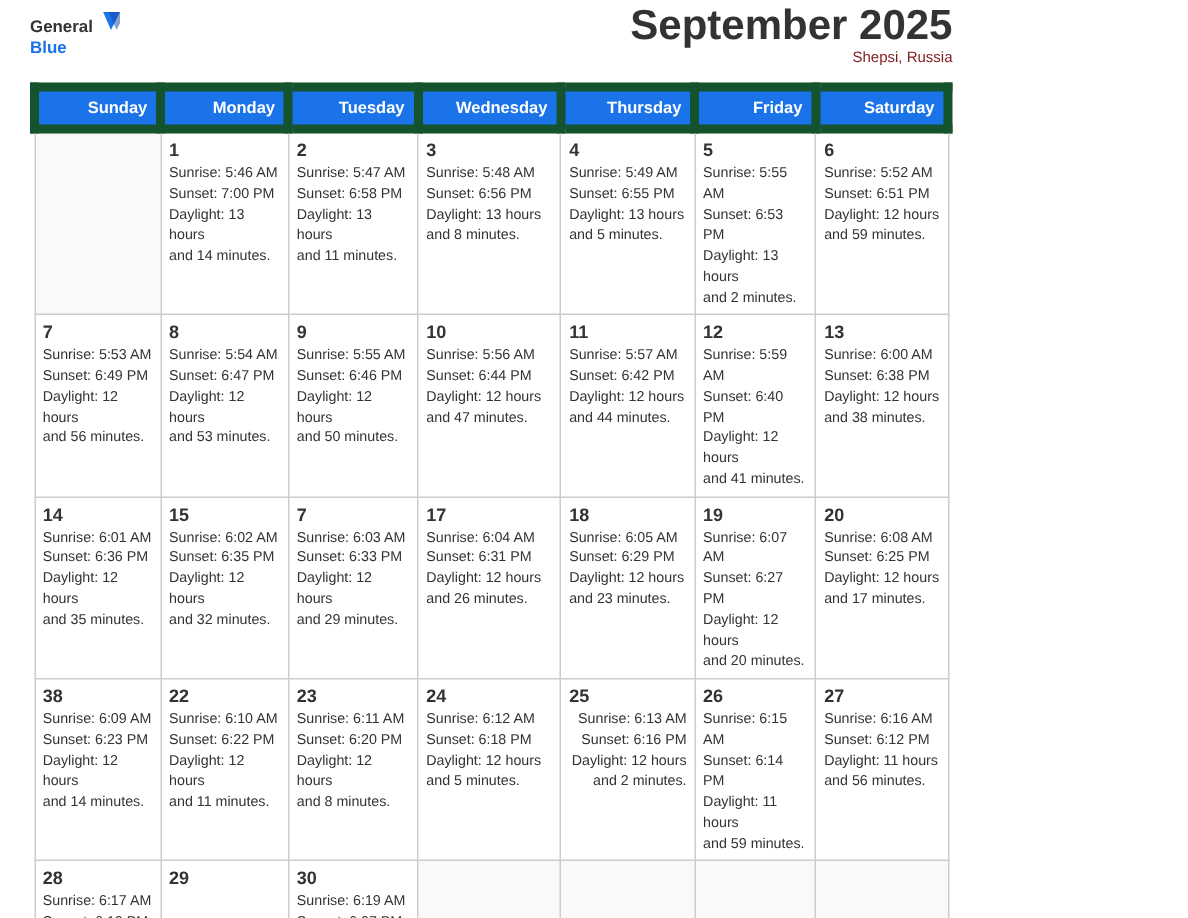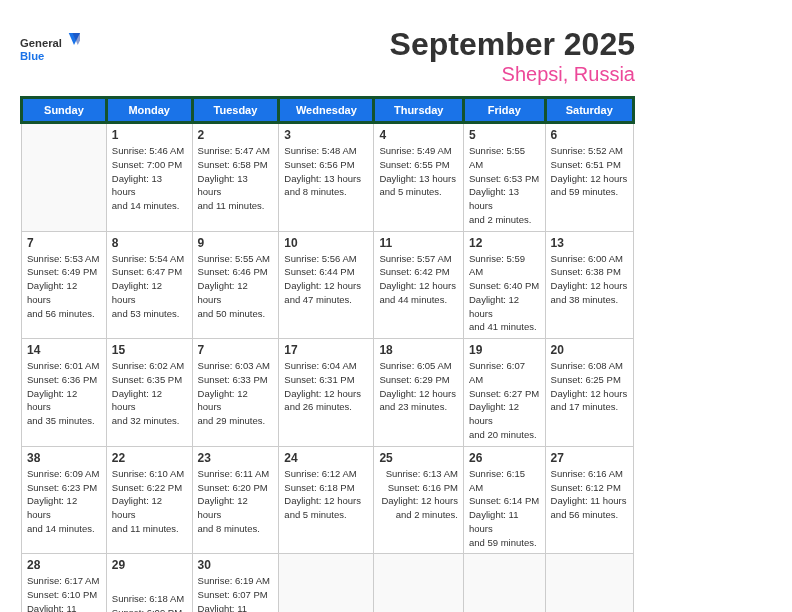--- a/index.html
+++ b/index.html
@@ -7,57 +7,57 @@
       width: 792px;
       height: 612px;
       background: #fff;
       font-family: Arial, sans-serif;
       font-size: 11px;
       color: #333;
     }
     .page {
       width: 655px;
       height: 612px;
-      padding: 26px 20px 12px 20px;
+      padding: 1px 20px 12px 20px;
     }
     .header {
       display: flex;
       justify-content: space-between;
       align-items: flex-start;
       margin-bottom: 10px;
     }
     .logo {
       display: flex;
       align-items: center;
       gap: 4px;
     }
     .title-block {
       text-align: right;
     }
     .month-title {
-      font-size: 32px;
+      font-size: 28px;
       font-weight: bold;
       color: #333;
     }
     .location {
-      font-size: 20px;
-      color: #ec4899;
+      font-size: 10px;
+      color: #7f1d1d;
     }
     .calendar {
       width: 100%;
       border-collapse: collapse;
     }
     .calendar th {
       background: #1a73e8;
       color: #fff;
       font-weight: bold;
       font-size: 11px;
       padding: 5px 6px;
-      text-align: center;
-      border: 3px solid #14532d;
+      text-align: right;
+      border: 6px solid #14532d;
     }
     .calendar td {
       border: 1px solid #ccc;
       vertical-align: top;
       padding: 4px 5px;
       width: 113px;
       min-height: 80px;
       height: 82px;
     }
     .day-num {

